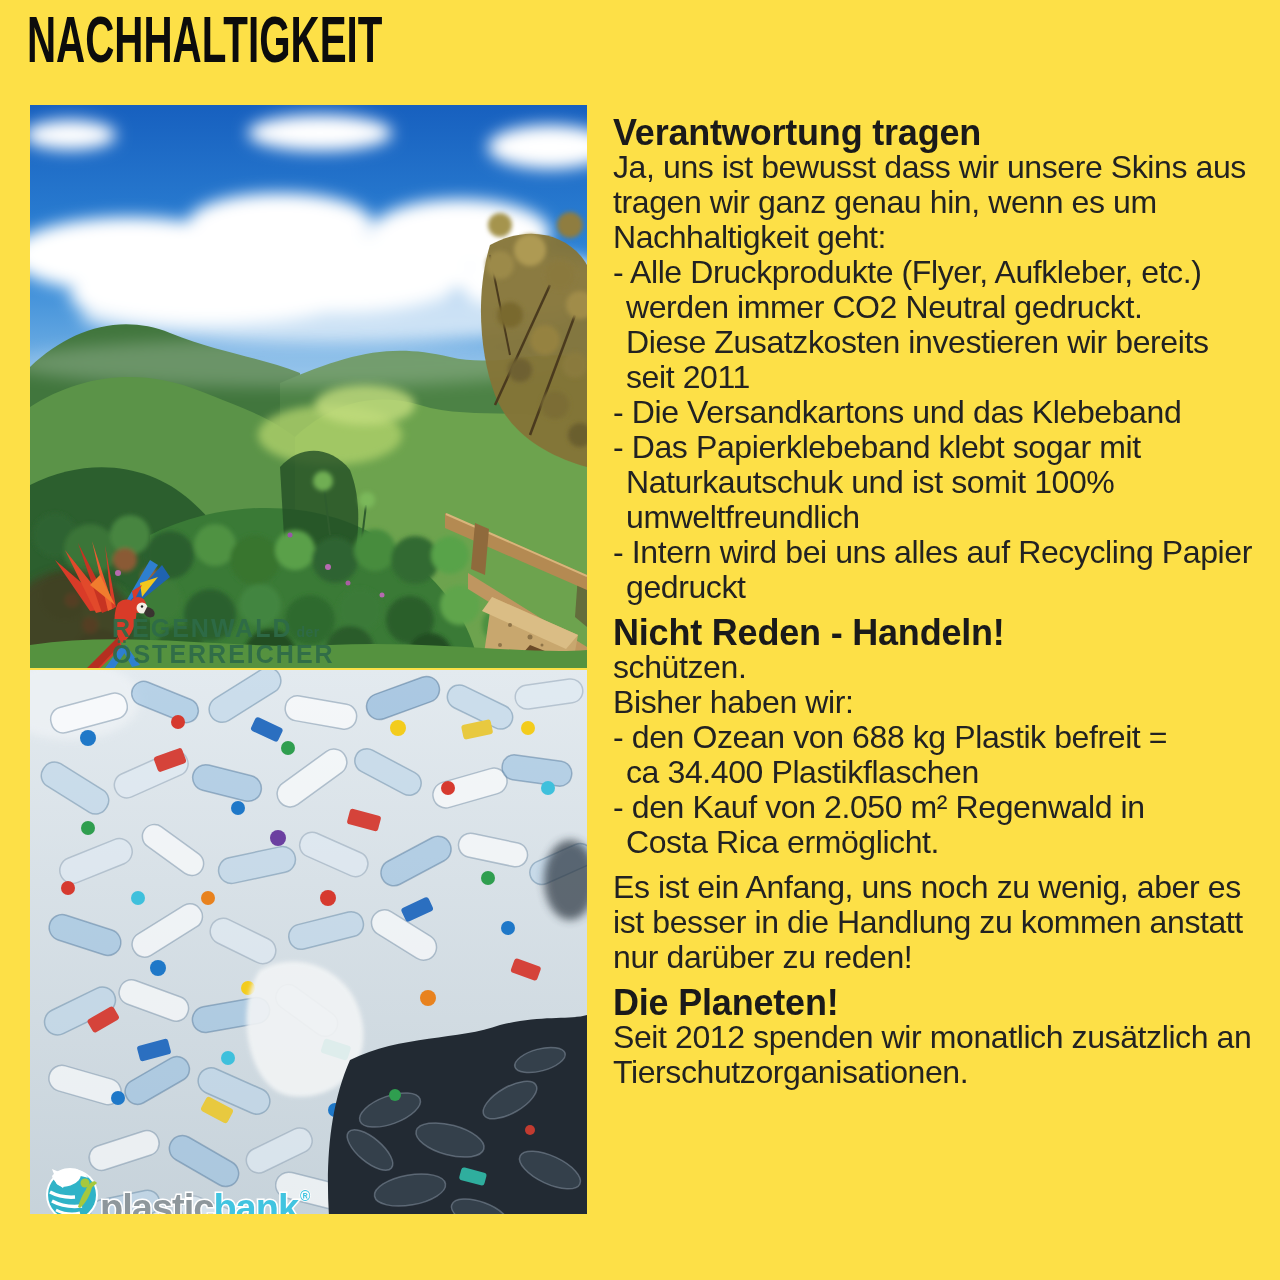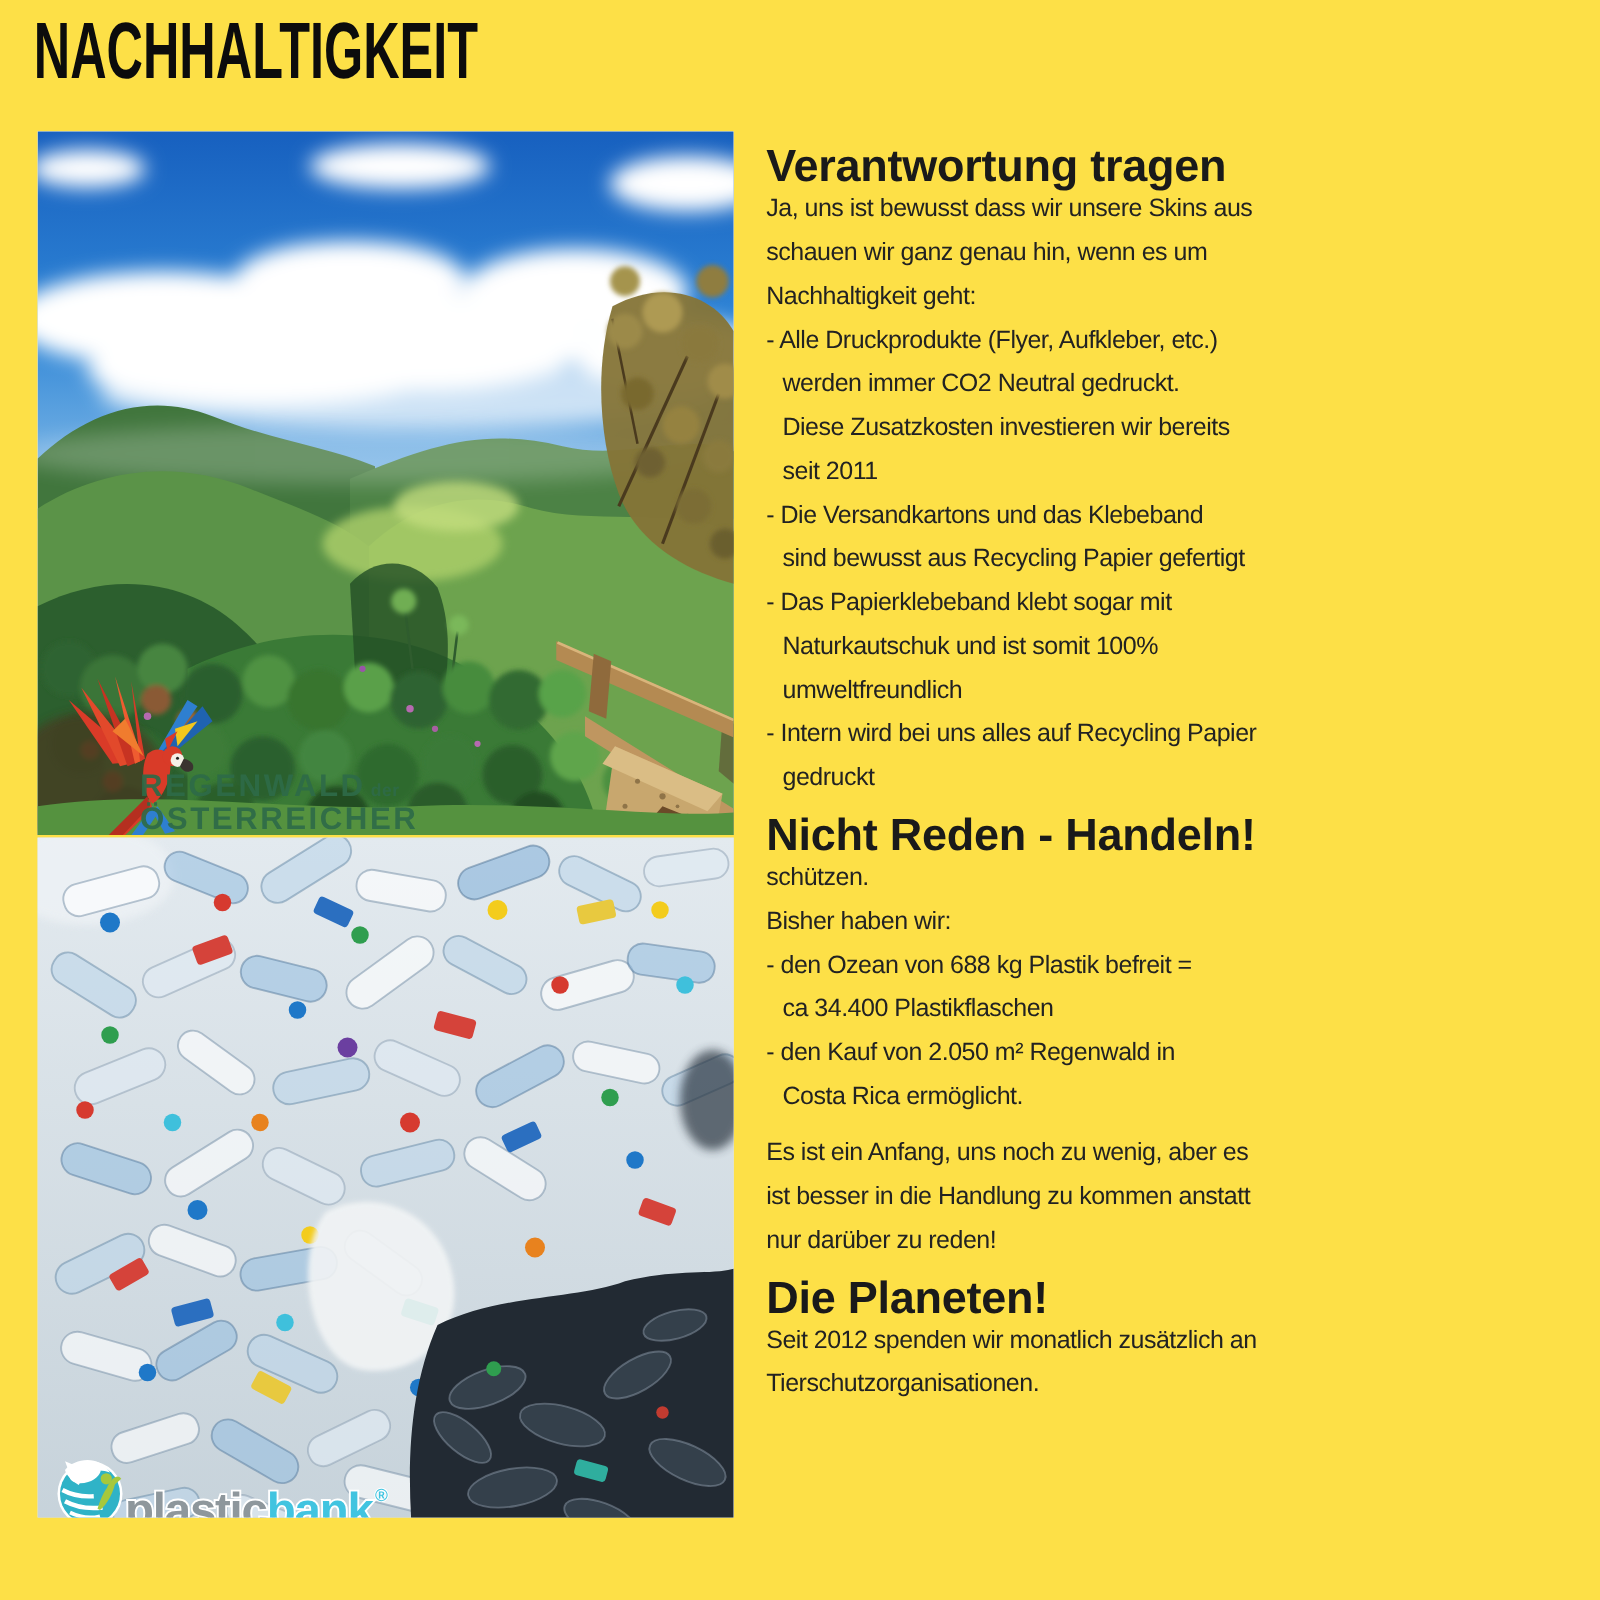--- a/index.html
+++ b/index.html
@@ -17,21 +17,21 @@
   .photo svg { display:block; }
   #photo-rainforest { left:30px; top:105px; width:557px; height:563px;text-align:center; }
   #photo-plastic   { left:30px; top:670px; width:557px; height:544px; }
   .textcol { position:absolute; left:613px; top:115px; width:660px; }
   .sec { margin:0 0 10px 0; }
   .sec-heading {
     font-weight:bold; font-size:36px; line-height:35px;
     white-space:nowrap; letter-spacing:-0.2px; color:#1a1a1a;
   }
   .line {
-    font-size:20px; line-height:35px; white-space:nowrap;
+    font-size:32px; line-height:35px; white-space:nowrap;
     letter-spacing:-0.4px; color:#222222;
   }
   .ind { padding-left:13px; }
 </style>
 </head>
 <body>
 
 <div class="canvas">
 
   <h1 class="page-title">NACHHALTIGKEIT</h1>
@@ -337,28 +337,27 @@
         <text x="70" y="551" font-family="Liberation Sans, sans-serif" font-weight="bold" font-size="38" letter-spacing="-1" style="paint-order:stroke" stroke="#ffffff" stroke-width="3"><tspan fill="#8e979c">plastic</tspan><tspan fill="#41c4e0">bank</tspan><tspan fill="#41c4e0" font-size="14" dy="-20" dx="2" stroke-width="1.5">®</tspan></text>
       </g>
     </svg>
   </div>
 
   <div class="textcol">
 
     <div class="sec">
       <div class="sec-heading">Verantwortung tragen</div>
       <div class="line">Ja, uns ist bewusst dass wir unsere Skins aus</div>
-      <div class="line">schauen wir ganz genau hin, wenn es um</div>
+      <div class="line">tragen wir ganz genau hin, wenn es um</div>
       <div class="line">Nachhaltigkeit geht:</div>
       <div class="line">- Alle Druckprodukte (Flyer, Aufkleber, etc.)</div>
       <div class="line ind">werden immer CO2 Neutral gedruckt.</div>
       <div class="line ind">Diese Zusatzkosten investieren wir bereits</div>
       <div class="line ind">seit 2011</div>
       <div class="line">- Die Versandkartons und das Klebeband</div>
-      <div class="line ind">sind bewusst aus Recycling Papier gefertigt</div>
       <div class="line">- Das Papierklebeband klebt sogar mit</div>
       <div class="line ind">Naturkautschuk und ist somit 100%</div>
       <div class="line ind">umweltfreundlich</div>
       <div class="line">- Intern wird bei uns alles auf Recycling Papier</div>
       <div class="line ind">gedruckt</div>
     </div>
 
     <div class="sec">
       <div class="sec-heading">Nicht Reden - Handeln!</div>
       <div class="line">schützen.</div>

